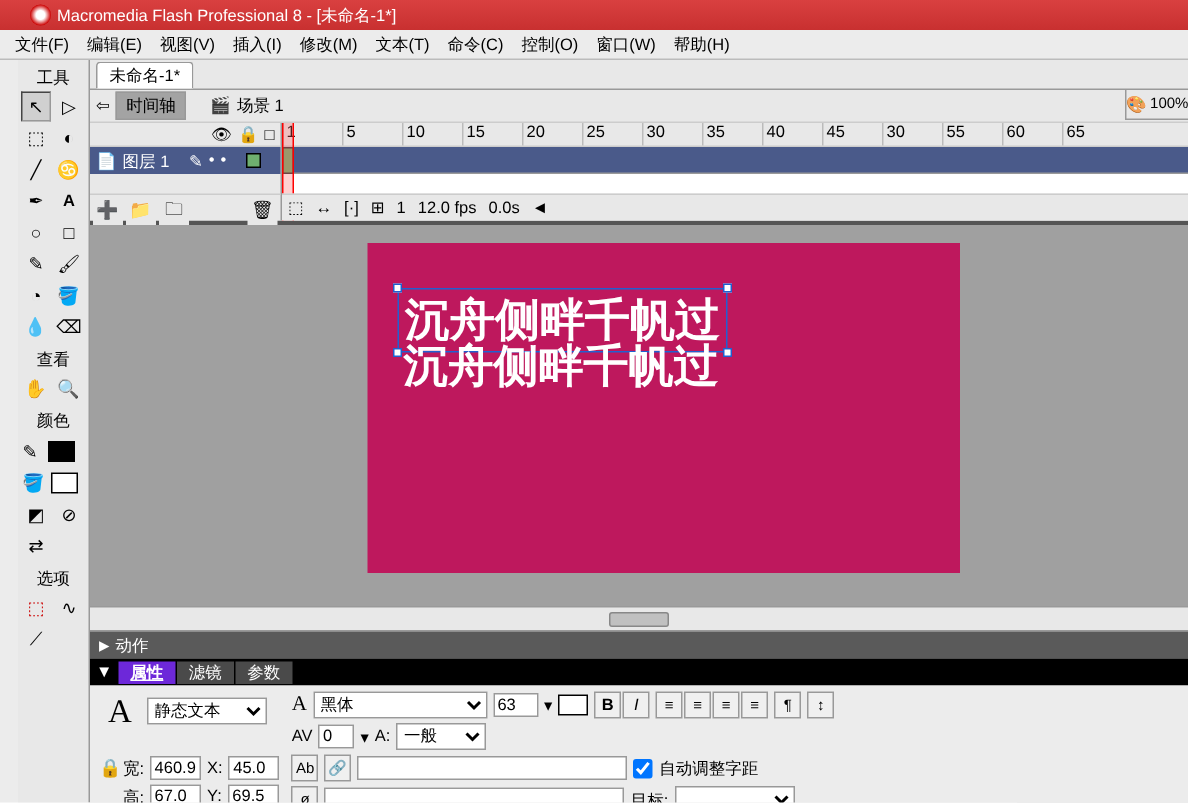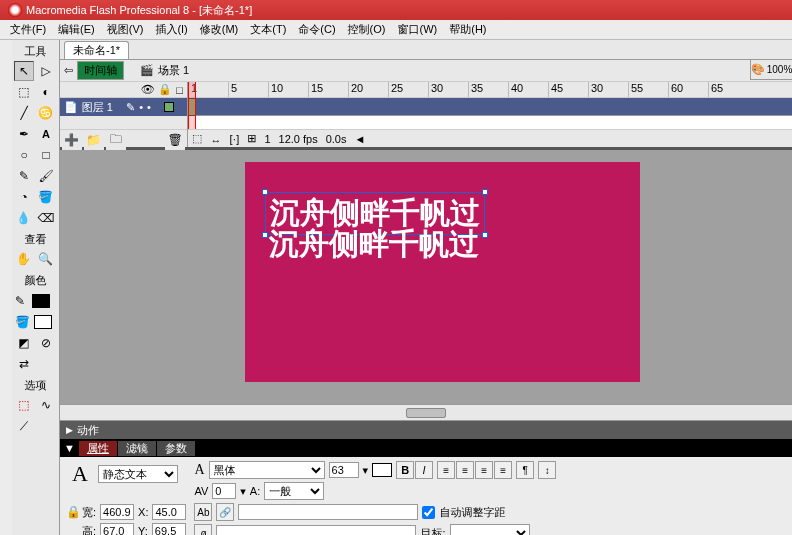--- a/index.html
+++ b/index.html
@@ -1,37 +1,37 @@
 <!DOCTYPE html>
 <html><head>
 <meta charset="utf-8">
 <style>
 * { margin: 0; padding: 0; box-sizing: border-box; font-family: "Microsoft YaHei", SimSun, sans-serif; font-size: 11px; }
 body { background: #ececec; overflow: hidden; width: 792px; height: 535px; }
-.titlebar { background: linear-gradient(#d94040, #c83030); height: 20px; display: flex; align-items: center; padding: 0 8px; color: #fff; }
+.titlebar { background: linear-gradient(#d94040, #c83030); height: 20px; display: flex; align-items: center; padding: 0 20px; color: #fff; }
 .titlebar .app-icon { width: 14px; height: 14px; background: radial-gradient(circle, #fff 30%, #c00 70%); border-radius: 50%; margin-right: 4px; }
 .menubar { background: #ececec; height: 20px; display: flex; align-items: center; padding: 0 4px; border-bottom: 1px solid #bbb; }
 .menubar span { padding: 0 6px; cursor: default; }
 
 .main { display: flex; height: 495px; }
 .toolbox { width: 48px; background: #e8e8e8; border-right: 1px solid #999; padding: 2px; margin-left: 12px; }
 .toolbox-title { text-align: center; font-size: 11px; padding: 2px 0; }
 .tool-grid { display: grid; grid-template-columns: 1fr 1fr; gap: 1px; }
 .tool-btn { width: 20px; height: 20px; background: #e8e8e8; border: 1px solid transparent; display: flex; align-items: center; justify-content: center; font-size: 12px; cursor: pointer; }
 .tool-btn.active { background: #d0d0d0; border: 1px inset #999; }
 .section-label { font-size: 11px; text-align: center; padding: 2px 0; margin-top: 2px; }
 .color-swatch { width: 18px; height: 14px; margin: 1px auto; border: 1px solid #000; }
 
 .workarea { flex: 1; display: flex; flex-direction: column; background: #fff; position: relative; }
 .doc-tabs { height: 20px; background: #e8e8e8; border-bottom: 1px solid #999; display: flex; align-items: center; padding: 0 4px; }
 .doc-tab { background: #fff; border: 1px solid #999; border-bottom: none; padding: 1px 8px; font-size: 11px; border-radius: 3px 3px 0 0; }
 
 .timeline-area { height: 90px; background: #e8e8e8; border-bottom: 3px solid #555; display: flex; flex-direction: column; }
 .timeline-header { height: 22px; display: flex; align-items: center; padding: 0 4px; gap: 4px; border-bottom: 1px solid #ccc; }
-.tl-btn { padding: 1px 6px; border: 1px solid #999; background: #15803d; font-size: 11px; }
+.tl-btn { padding: 1px 6px; border: 1px solid #999; background: #a3a3a3; font-size: 11px; }
 .timeline-body { flex: 1; display: flex; }
 .layer-panel { width: 128px; background: #e8e8e8; border-right: 1px solid #999; display: flex; flex-direction: column; }
 .layer-icons-row { height: 16px; display: flex; justify-content: flex-end; padding: 0 4px; gap: 4px; border-bottom: 1px solid #ccc; font-size: 10px; align-items: center; }
 .layer-row { height: 18px; background: #4a5a8a; color: #fff; display: flex; align-items: center; padding: 0 4px; gap: 4px; font-size: 11px; }
 .layer-footer { margin-top: auto; height: 18px; display: flex; padding: 0 2px; gap: 2px; border-top: 1px solid #ccc; }
 .frames-panel { flex: 1; background: #fff; position: relative; overflow: hidden; }
 .ruler { height: 16px; background: #e8e8e8; border-bottom: 1px solid #ccc; font-size: 9px; display: flex; }
 .ruler span { width: 40px; border-left: 1px solid #bbb; padding-left: 2px; }
 .frame-track { height: 18px; background: #4a5a8a; border-bottom: 1px solid #999; position: relative; }
 .keyframe { position: absolute; left: 0; width: 8px; height: 18px; background: #6faf6f; border: 1px solid #333; }
@@ -47,21 +47,21 @@
 .hscroll-thumb { width: 40px; height: 10px; background: #c0c0c0; border: 1px solid #888; border-radius: 2px; }
 
 .right-toolbar { position: absolute; right: 0; top: 20px; width: 42px; height: 20px; background: #e8e8e8; display: flex; align-items: center; border-left: 1px solid #999; border-bottom: 1px solid #999; }
 .zoom-disp { font-size: 10px; padding: 0 2px; }
 
 .bottom-panels { height: 115px; background: #e8e8e8; border-top: 1px solid #999; }
 .panel-hdr { height: 18px; background: #5a5a5a; color: #fff; display: flex; align-items: center; padding: 0 6px; font-size: 11px; }
 .panel-hdr .arrow { margin-right: 4px; font-size: 9px; }
 .prop-tabs { height: 18px; background: #000; color: #fff; display: flex; align-items: center; font-size: 11px; }
 .prop-tab { padding: 0 8px; background: #4a4a4a; margin-right: 1px; cursor: pointer; }
-.prop-tab.active { background: #7f1d1d; text-decoration: underline; }
+.prop-tab.active { background: #6d28d9; text-decoration: underline; font-weight: bold; }
 .prop-body { padding: 4px 6px; display: flex; gap: 8px; background: #ececec; height: 79px; }
 .prop-col { display: flex; flex-direction: column; gap: 3px; }
 .prop-row { display: flex; align-items: center; gap: 4px; font-size: 11px; }
 .prop-row label { font-size: 11px; }
 .prop-input { border: 1px solid #999; background: #fff; padding: 0 2px; font-size: 11px; height: 16px; }
 .prop-select { border: 1px solid #999; background: #fff; font-size: 11px; height: 18px; }
 .icon-btn { width: 18px; height: 18px; border: 1px solid #999; background: #f0f0f0; display: inline-flex; align-items: center; justify-content: center; font-size: 10px; cursor: pointer; }
 .big-A { font-size: 22px; font-family: serif; width: 28px; text-align: center; }
 .format-group { display: flex; gap: 1px; }
 .anchr { width: 12px; font-size: 12px; text-align: center; }

